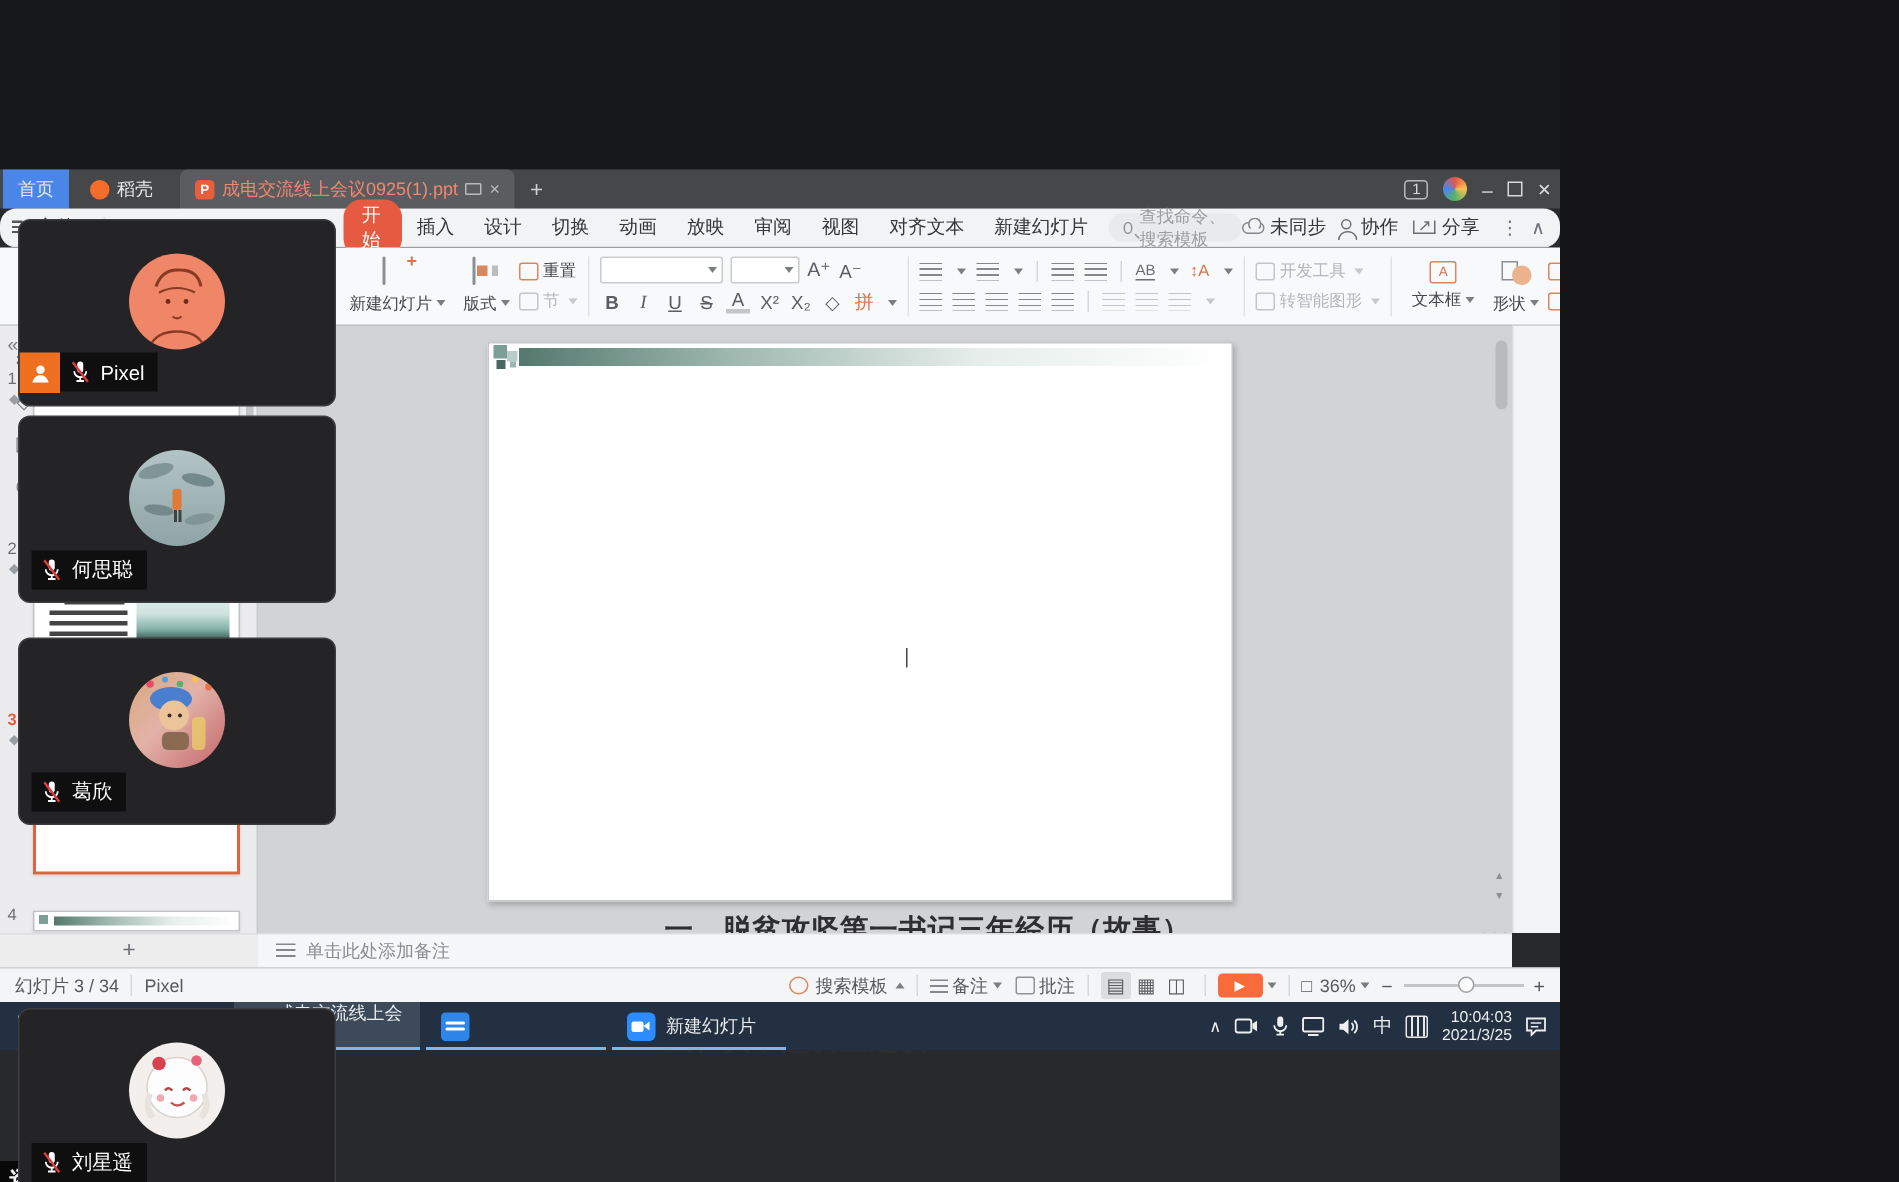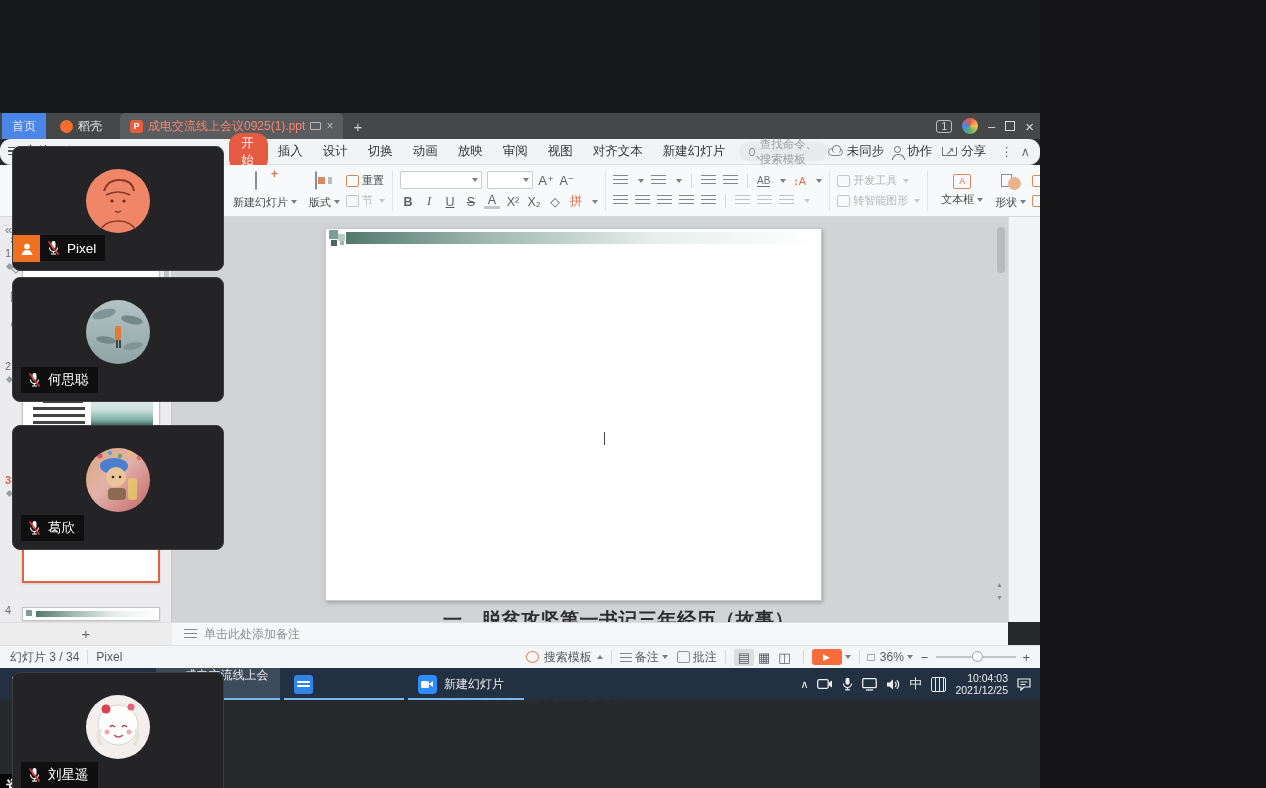--- a/index.html
+++ b/index.html
@@ -521,21 +521,21 @@
         </svg>
       <svg width="14" height="13" viewBox="0 0 14 13">
           <path d="M1 4.5 H3.5 L7 1.5 V11.5 L3.5 8.5 H1 Z" fill="#eceef0"></path>
           <path d="M9 4 a3.2 3.2 0 0 1 0 5" stroke="#eceef0" fill="none" stroke-width="1.2"></path>
           <path d="M10.8 2.3 a5.6 5.6 0 0 1 0 8.4" stroke="#eceef0" fill="none" stroke-width="1.2"></path>
         </svg>
       <span style="font-size:13px;">中</span>
       <span class="imebox"></span>
       <span class="clock">
         <span>10:04:03</span><br>
-        <span>2021/12/25</span>
+        <span>2021/3/25</span>
       </span>
       <svg width="15" height="13" viewBox="0 0 15 13">
           <path d="M1 1 h12 v8 h-6 l-3 3 v-3 h-3 z" fill="none" stroke="#eceef0" stroke-width="1.2"></path>
           <line x1="3.5" y1="4" x2="10.5" y2="4" stroke="#eceef0" stroke-width="1"></line>
           <line x1="3.5" y1="6.5" x2="8.5" y2="6.5" stroke="#eceef0" stroke-width="1"></line>
         </svg>
     </div>
   </div>
 
   <div class="abs caption">

